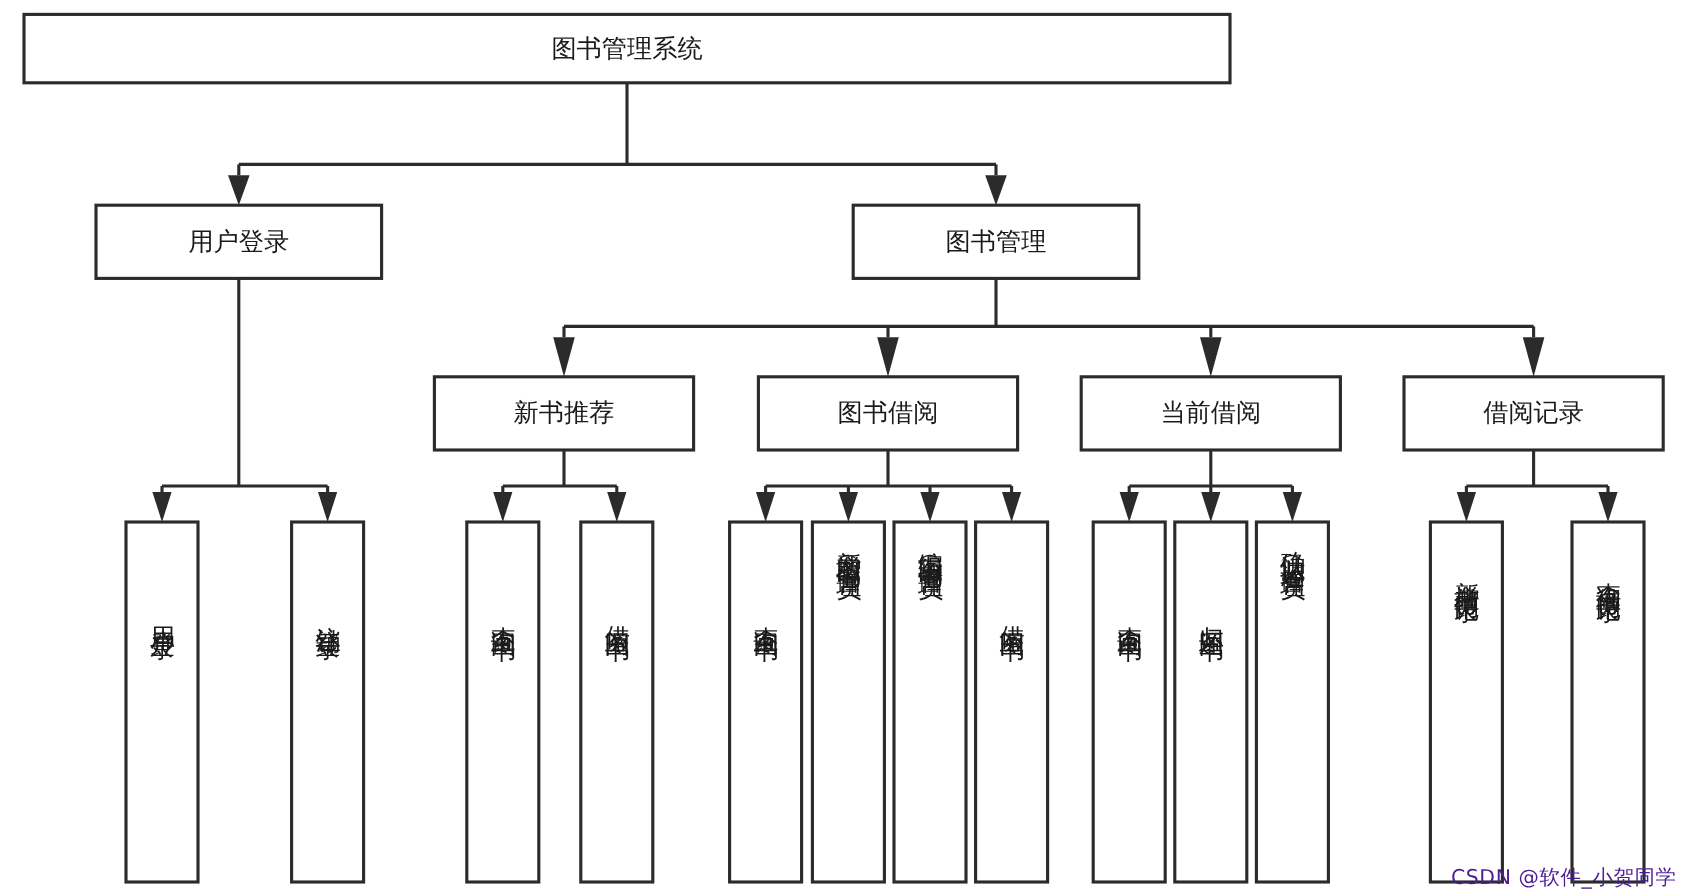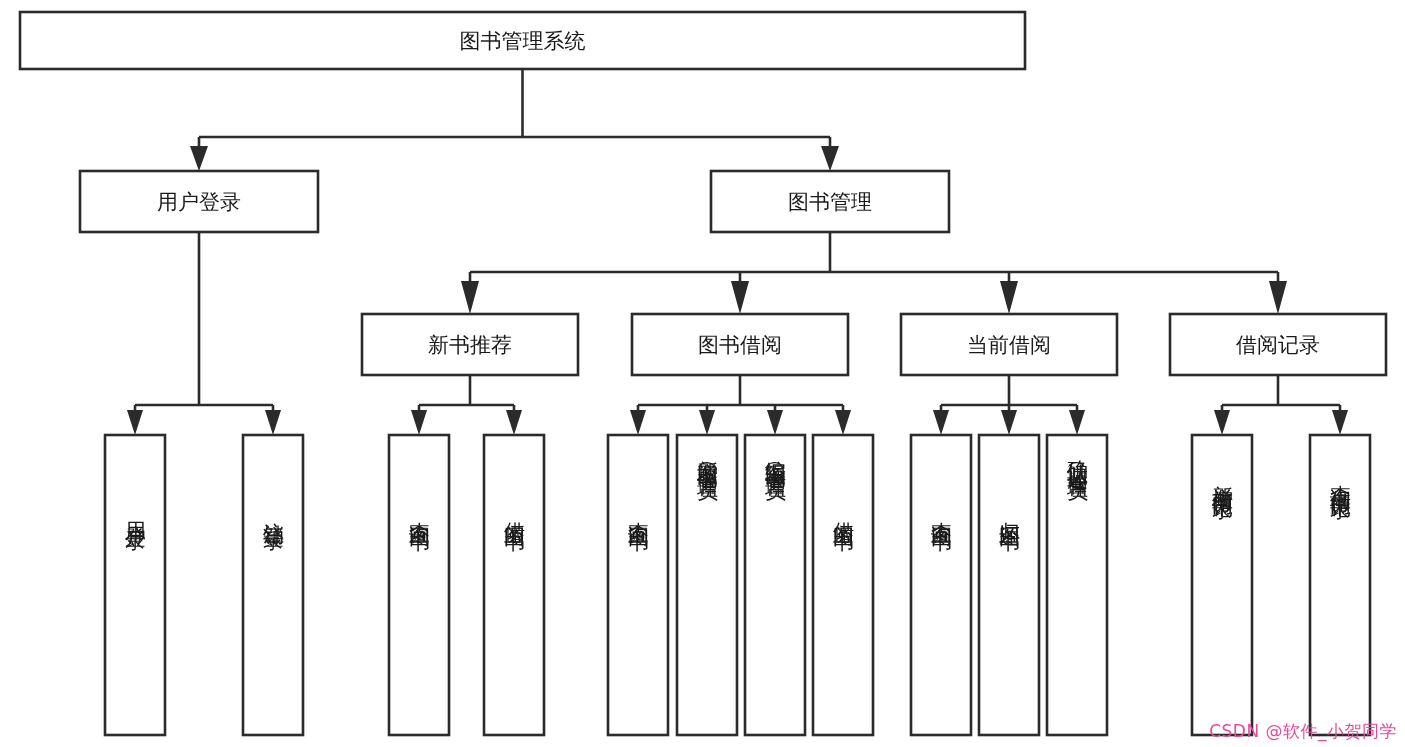--- a/index.html
+++ b/index.html
@@ -60,21 +60,21 @@
     text-align: center;
     pointer-events: none;
     transform: translateX(-50%);
   }
   .watermark {
     position: absolute;
     right: 8px;
     bottom: 4px;
     font-family: "DejaVu Sans", "Liberation Sans", sans-serif;
     font-size: 17px;
-    color: #ec4899;
+    color: #4c1d95;
     white-space: nowrap;
     letter-spacing: 0.5px;
   }
 </style>
 </head>
 <body>
 
 <div id="diagram-root">
 
   <svg id="flow-svg" viewBox="0 0 1405 747">

